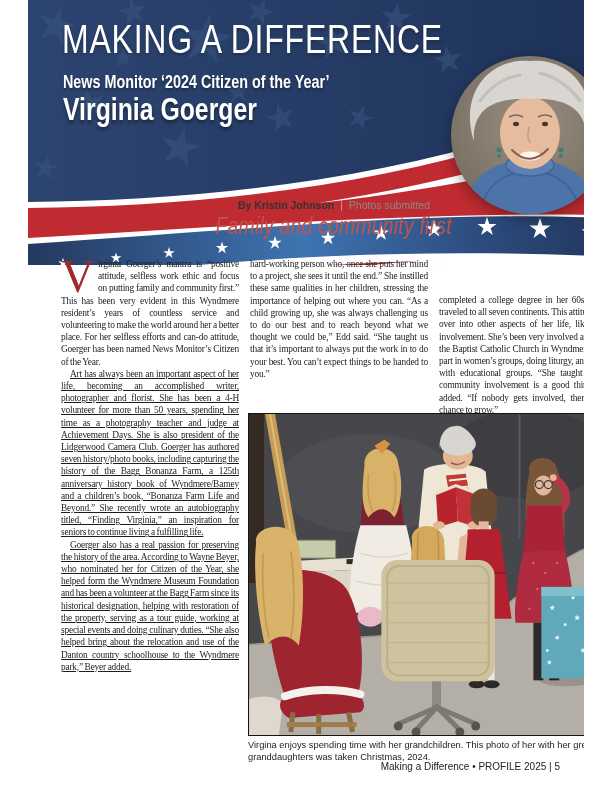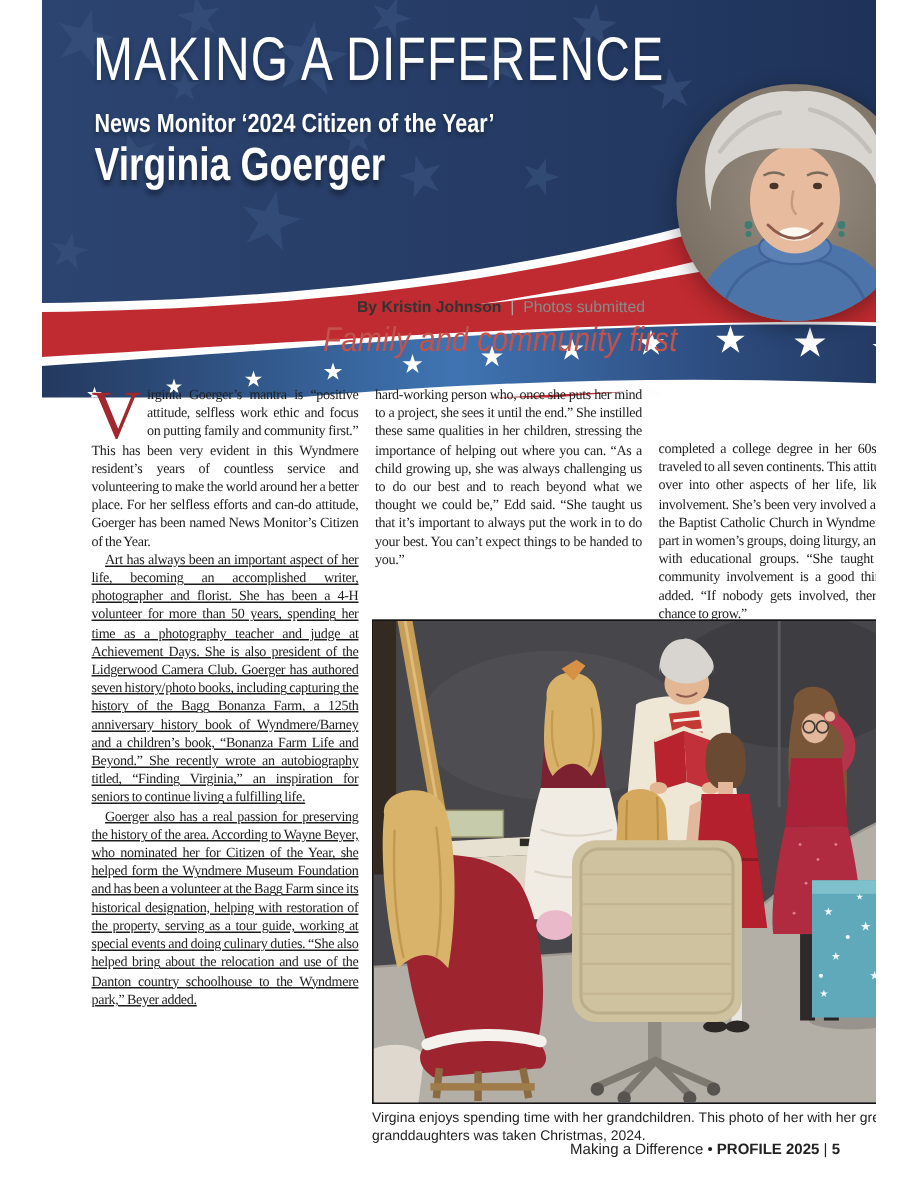--- a/index.html
+++ b/index.html
@@ -37,21 +37,21 @@
   .dropcap{float:left;font-size:46px;line-height:35px;padding:1px 4px 0 0;color:#a1282c;
            font-family:"Liberation Serif","DejaVu Serif",serif;}
   
   .photo{position:absolute;left:220px;top:413px;width:373px;height:323px;border:1px solid #141414;
          box-sizing:border-box;background:#47464a;z-index:5;}
   .photo svg{display:block;width:100%;height:100%;}
   .caption{position:absolute;left:220px;top:740px;width:373px;font-size:9.3px;line-height:11.6px;
            color:#1e1e1e;z-index:6;}
   
   .footer{position:absolute;right:24px;top:761px;font-size:10px;color:#222;white-space:nowrap;}
-  .footer .b{font-weight:700;}
+  .footer .b{font-weight:400;}
 </style>
 </head>
 <body>
 
 <div class="page">
 
   <div class="banner">
     <svg width="612" height="265" viewBox="0 0 612 265">
       <defs>
         <path id="st" d="M0,-1 L0.225,-0.309 L0.951,-0.309 L0.363,0.118 L0.588,0.809 L0,0.382 L-0.588,0.809 L-0.363,0.118 L-0.951,-0.309 L-0.225,-0.309 Z"></path>

